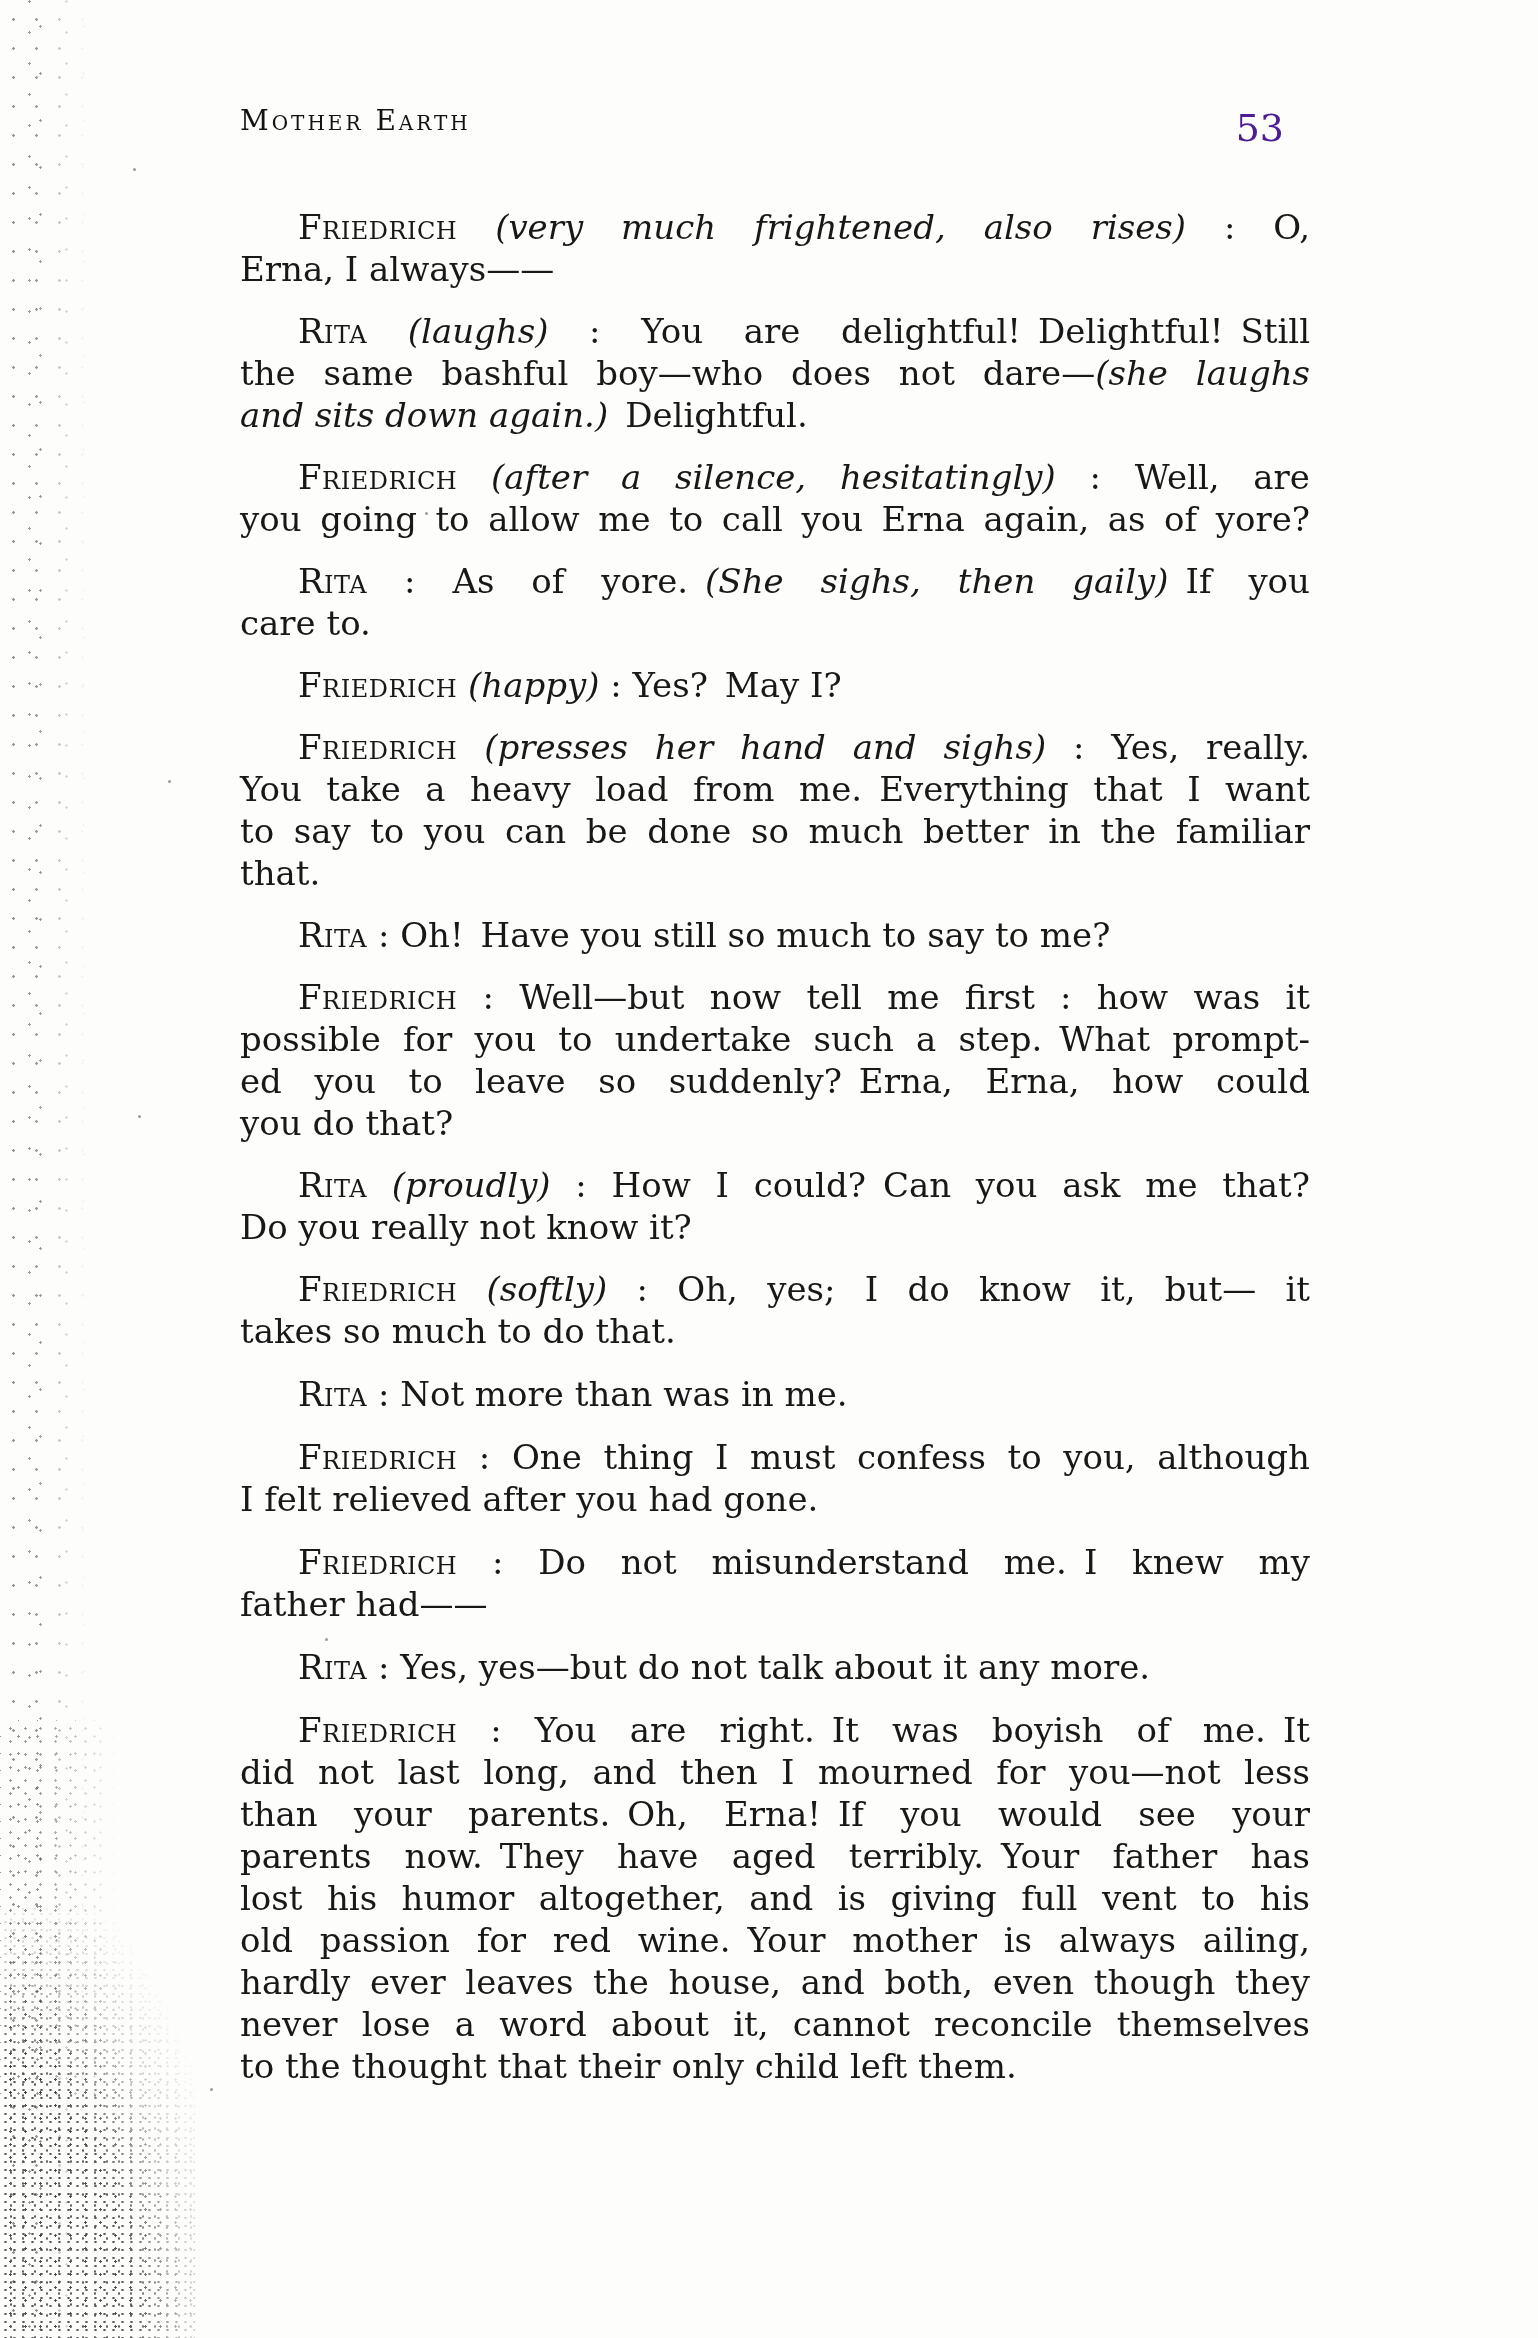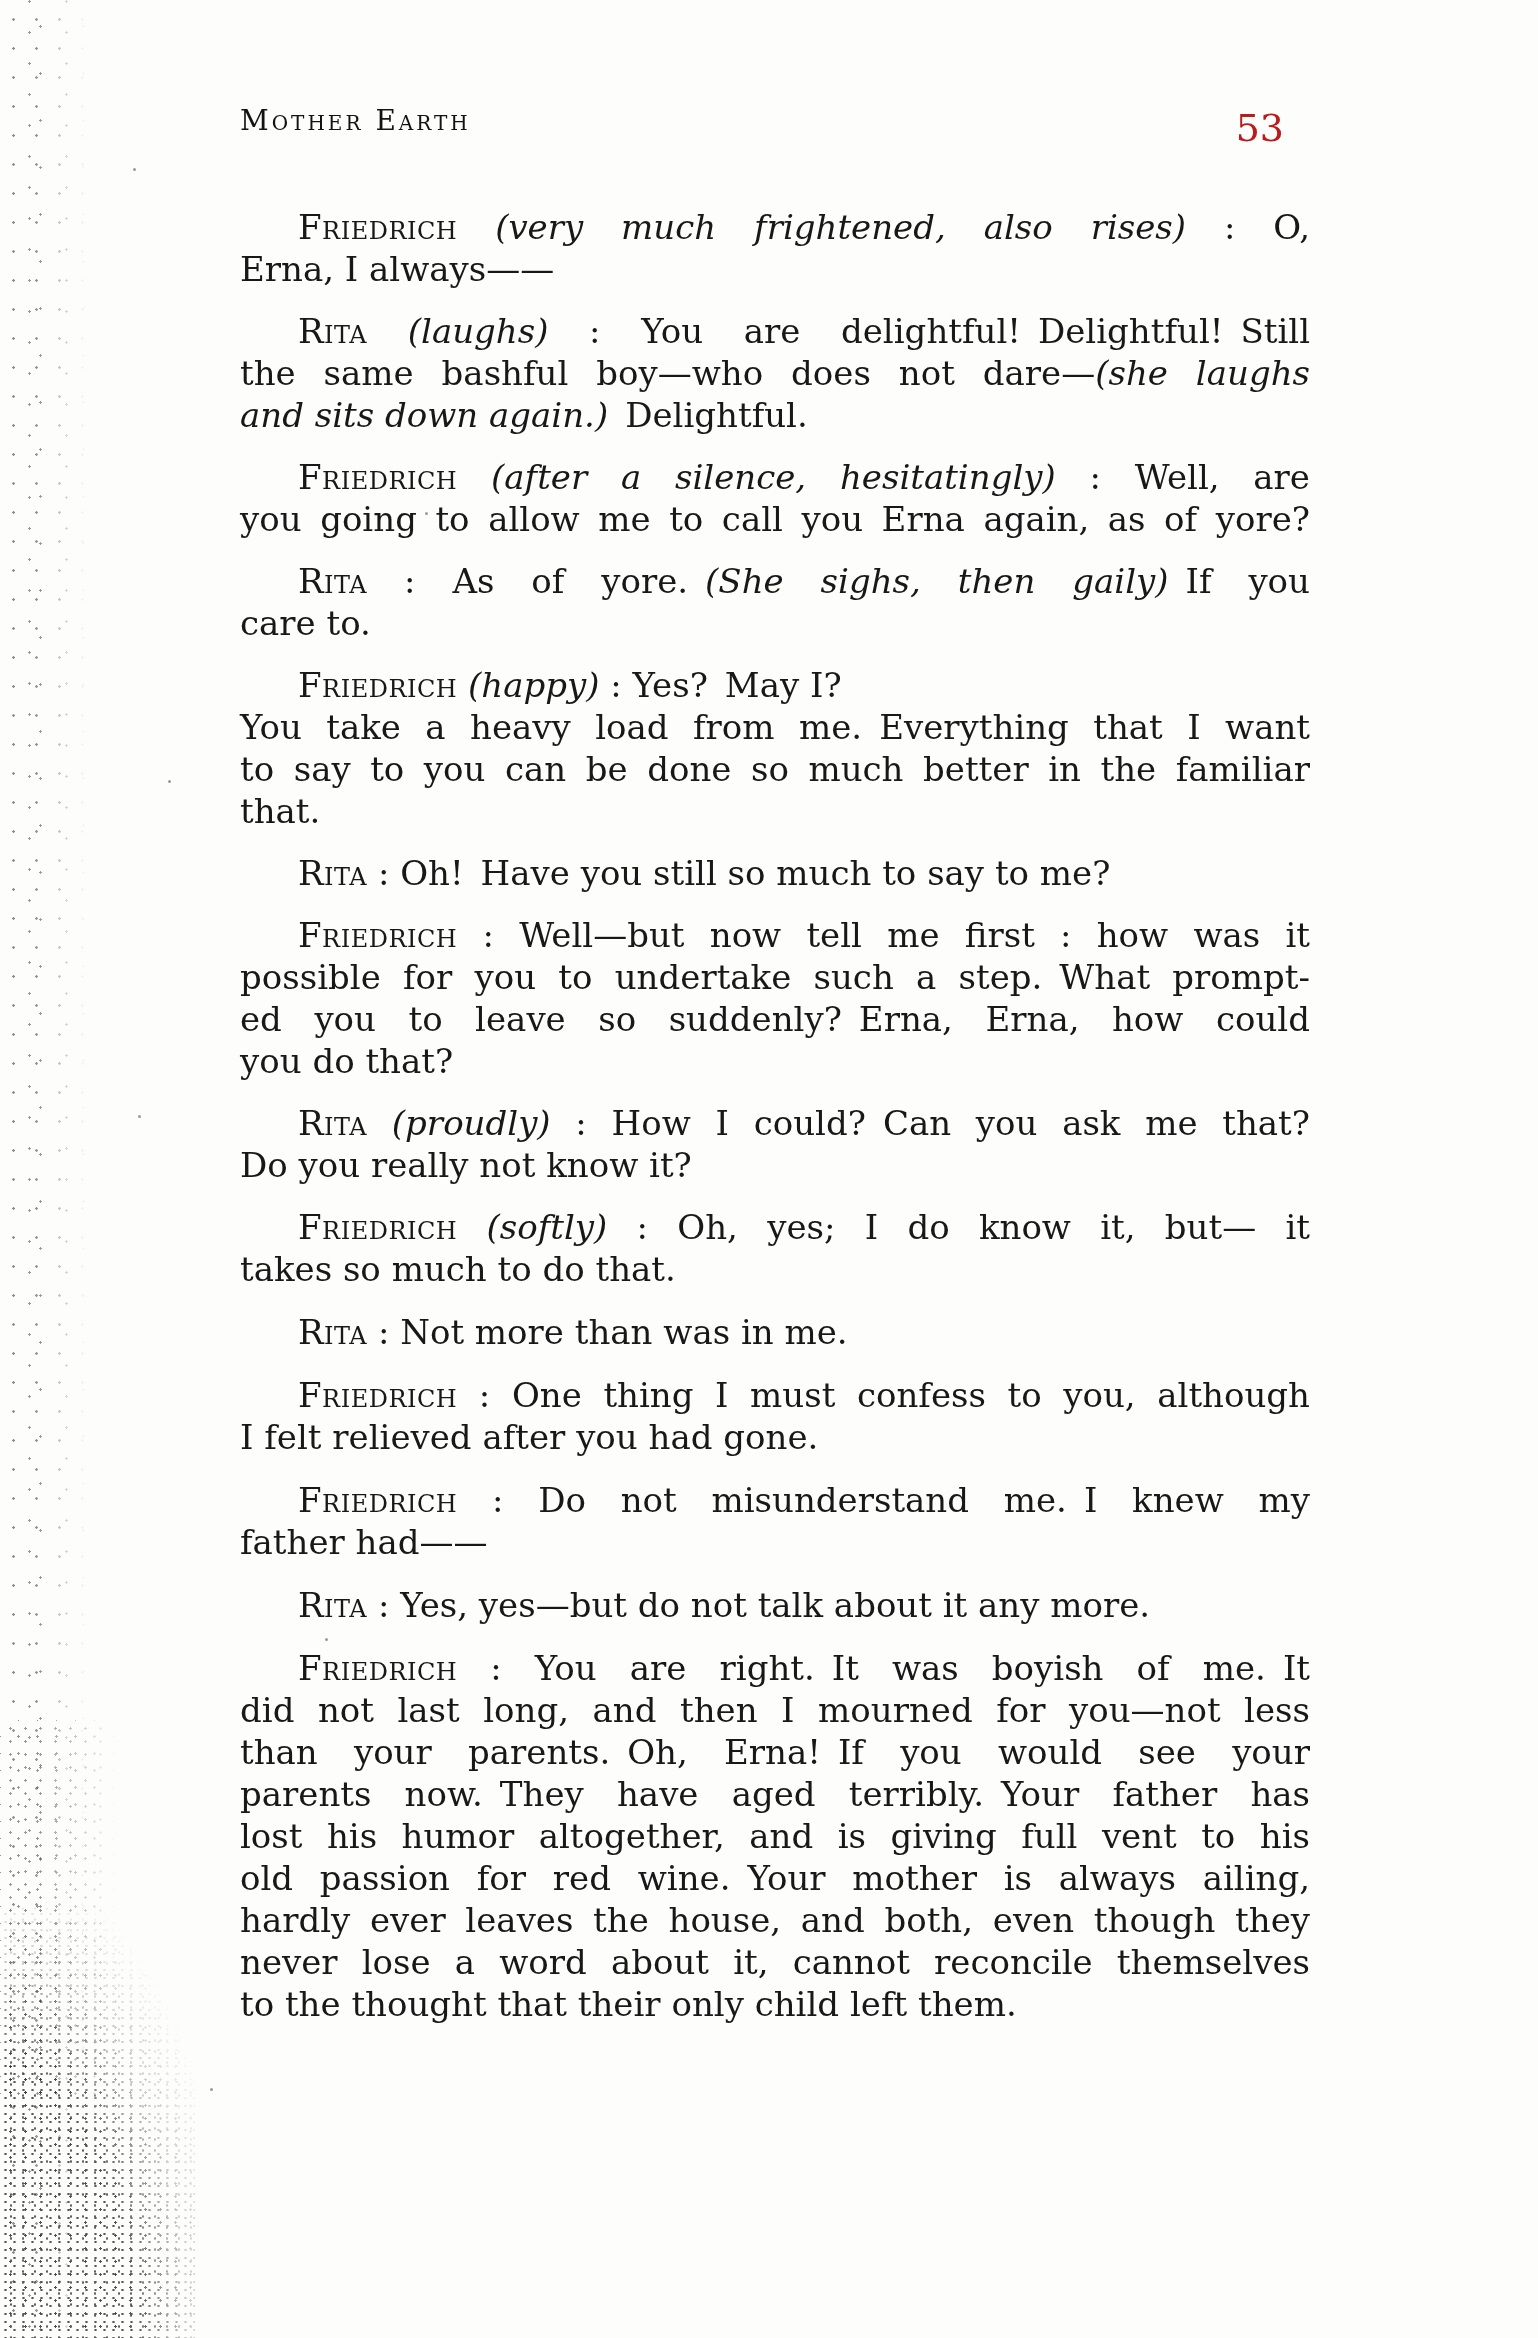--- a/index.html
+++ b/index.html
@@ -8,21 +8,21 @@
     background:#fdfdfc;color:#161616;
     font-family:"DejaVu Serif","Liberation Serif",serif;
   }
   
   .header{position:absolute;left:240px;top:104px;width:1070px;height:56px;}
   .header-title{
     position:absolute;left:0;right:0;text-align:left;
     font-variant:small-caps;font-size:28px;letter-spacing:3px;color:#131313;
   }
   .header-page{
-    position:absolute;right:26px;top:2px;font-size:38px;color:#b91c1c;
+    position:absolute;right:26px;top:2px;font-size:38px;color:#4c1d95;
   }
   
   .column{position:absolute;left:240px;top:186px;width:1070px;}
   .para{margin:0;}
   .para.spaced{margin-top:21px;}
   .line{
     font-size:34px;line-height:42px;text-align:justify;text-justify:inter-word;
     white-space:normal;color:#181818;
   }
   .line.jfull{text-align-last:justify;}
@@ -100,20 +100,21 @@
       <div class="line jfull"><span class="">you going to allow me to call you Erna again, as of yore?</span></div>
     </div>
     <div class="para">
       <div class="line indent jfull"><span class="sc">Rita</span><span class=""> : As of yore. </span><span class="it">(She sighs, then gaily)</span><span class=""> If you</span></div>
       <div class="line"><span class="">care to.</span></div>
     </div>
     <div class="para">
       <div class="line indent"><span class="sc">Friedrich</span><span class=""> </span><span class="it">(happy)</span><span class=""> : Yes? May I?</span></div>
     </div>
     <div class="para">
+      <div class="line indent jfull"><span class="sc">Friedrich</span><span class=""> </span><span class="it">(presses her hand and sighs)</span><span class=""> : Yes, really.</span></div>
       <div class="line jfull"><span class="">You take a heavy load from me. Everything that I want</span></div>
       <div class="line jfull"><span class="">to say to you can be done so much better in the familiar</span></div>
       <div class="line"><span class="">that.</span></div>
     </div>
     <div class="para">
       <div class="line indent"><span class="sc">Rita</span><span class=""> : Oh! Have you still so much to say to me?</span></div>
     </div>
     <div class="para">
       <div class="line indent jfull"><span class="sc">Friedrich</span><span class=""> : Well—but now tell me first : how was it</span></div>
       <div class="line jfull"><span class="">possible for you to undertake such a step. What prompt-</span></div>

